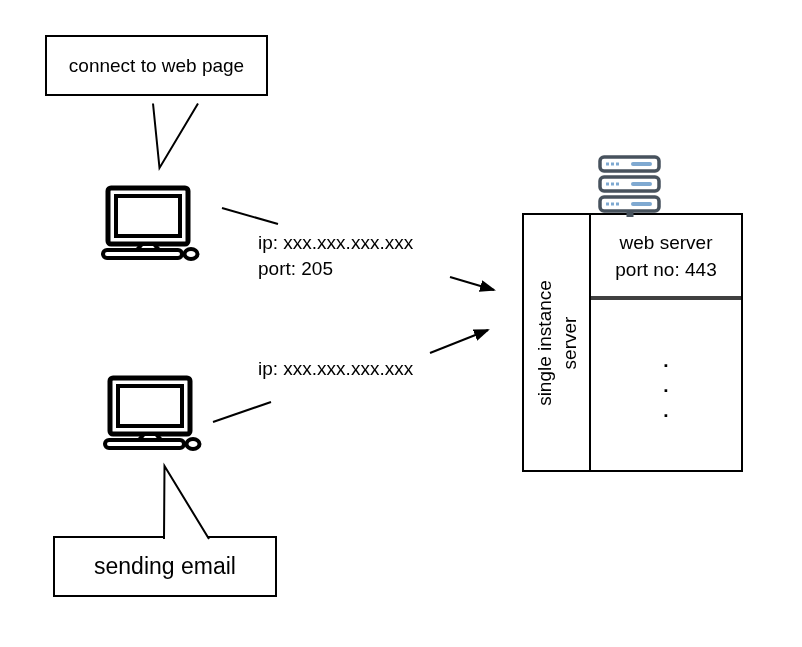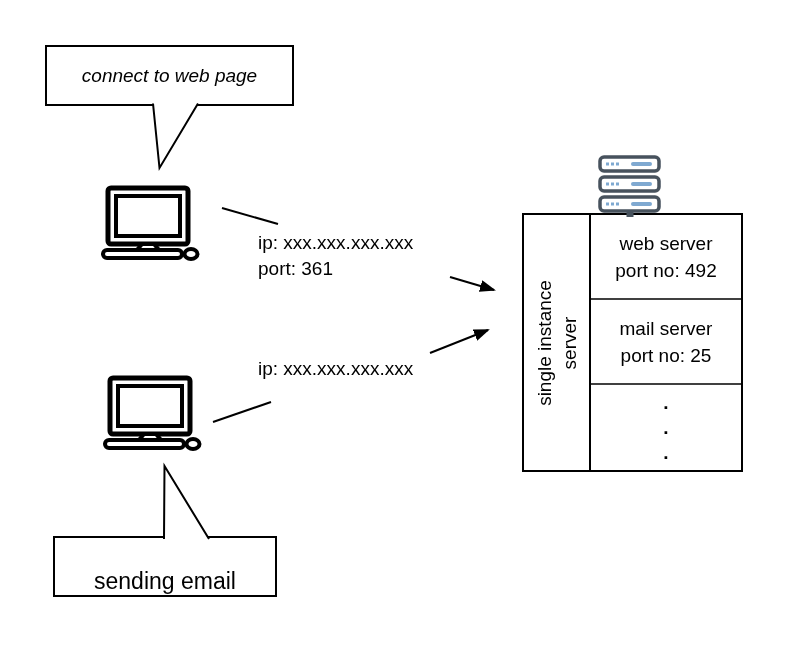--- a/index.html
+++ b/index.html
@@ -15,22 +15,22 @@
   .bubble {
     position: absolute;
     box-sizing: border-box;
     border: 2px solid #000000;
     background: #ffffff;
     display: flex;
     align-items: center;
     justify-content: center;
     text-align: center;
   }
-  .bubble-web { left: 45px; top: 45px; width: 249px; height: 61px; font-size: 19px; font-style: italic; }
-  .bubble-mail { left: 53px; top: 536px; width: 224px; height: 61px; font-size: 23px; align-items: flex-end; }
+  .bubble-web { left: 45px; top: 35px; width: 223px; height: 61px; font-size: 19px; }
+  .bubble-mail { left: 53px; top: 536px; width: 224px; height: 61px; font-size: 23px; }
 
   .computer { position: absolute; width: 100px; height: 80px; }
   .computer-web { left: 100px; top: 182px; }
   .computer-mail { left: 102px; top: 372px; }
 
   .iplabel {
     position: absolute;
     width: 200px;
     text-align: left;
     font-size: 19px;
@@ -67,21 +67,21 @@
   .server-cell {
     box-sizing: border-box;
     display: flex;
     flex-direction: column;
     align-items: center;
     justify-content: center;
     text-align: center;
     font-size: 19px;
     line-height: 27px;
   }
-  .server-cell-web, .server-cell-mail { height: 85px; border-bottom: 2px solid #404040; }
+  .server-cell-web, .server-cell-mail { height: 85px; border-bottom: 4px solid #404040; }
   .server-cell-dots { flex: 1; line-height: 25px; font-size: 19px; font-weight: bold; }
 
   .rack { position: absolute; left: 598px; top: 155px; width: 64px; height: 62px; }
 
   .overlay { position: absolute; left: 0; top: 0; pointer-events: none; }
   .overlay line { stroke: #000000; stroke-width: 2; }
   .overlay .tail { fill: #ffffff; stroke: #000000; stroke-width: 2; }
 </style>
 </head>
 <body>
@@ -107,42 +107,38 @@
   <svg class="computer computer-mail" viewBox="0 0 100 80">
     <rect x="8" y="6" width="80" height="56" rx="3" fill="#ffffff" stroke="#000000" stroke-width="5"></rect>
     <rect x="16" y="14" width="64" height="40" fill="#ffffff" stroke="#000000" stroke-width="4"></rect>
     <polygon points="42,62 54,62 59,68 37,68" fill="#ffffff" stroke="#000000" stroke-width="4"></polygon>
     <rect x="3" y="68" width="79" height="8" rx="4" fill="#ffffff" stroke="#000000" stroke-width="4"></rect>
     <ellipse cx="91" cy="72" rx="6.5" ry="5" fill="#ffffff" stroke="#000000" stroke-width="4"></ellipse>
   </svg>
 
   <div class="iplabel ip-web">
     <div>ip: xxx.xxx.xxx.xxx</div>
-    <div>port: 361</div>
+    <div>port: 205</div>
   </div>
 
   <div class="iplabel ip-mail">
     <div>ip: xxx.xxx.xxx.xxx</div>
   </div>
 
   <div class="server-box">
     <div class="server-side">
       <div class="server-side-text">
         <div>single instance</div>
         <div>server</div>
       </div>
     </div>
     <div class="server-cells">
       <div class="server-cell server-cell-web">
         <div>web server</div>
-        <div>port no: 492</div>
-      </div>
-      <div class="server-cell server-cell-mail">
-        <div>mail server</div>
-        <div>port no: 25</div>
+        <div>port no: 443</div>
       </div>
       <div class="server-cell server-cell-dots">
         <div>.</div>
         <div>.</div>
         <div>.</div>
       </div>
     </div>
   </div>
 
   <svg class="rack" viewBox="0 0 64 62">

